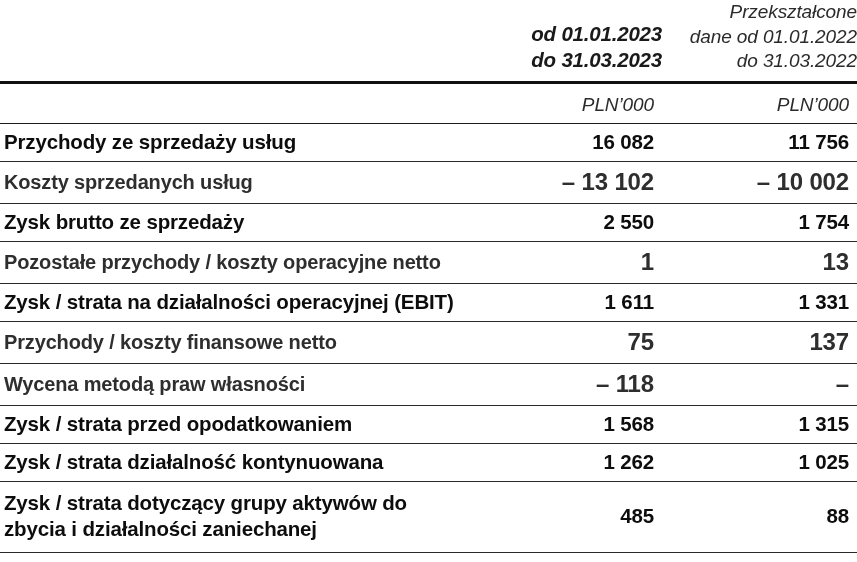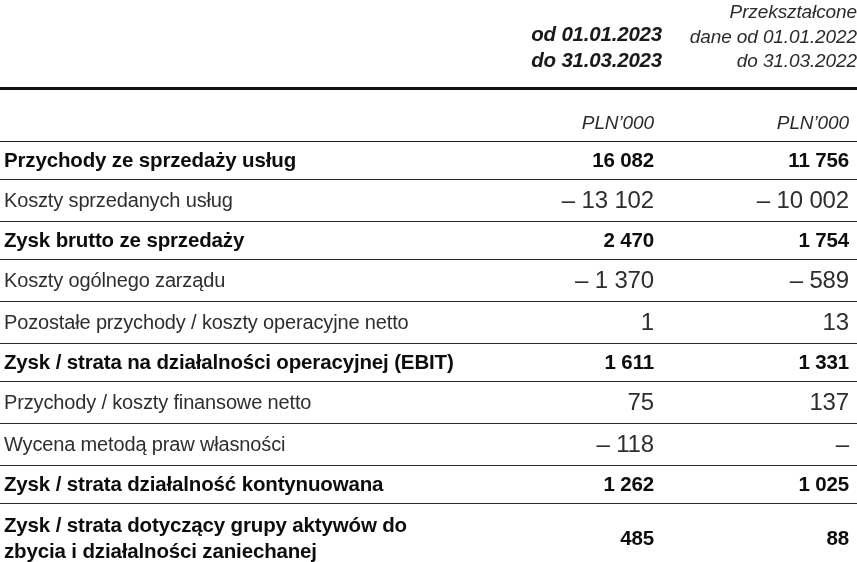--- a/index.html
+++ b/index.html
@@ -30,21 +30,21 @@
     table-layout: fixed;
   }
 
   col.c-label { width: 467px; }
   col.c-v1    { width: 195px; }
   col.c-v2    { width: 195px; }
 
   
   .hdr-row td {
     vertical-align: bottom;
-    padding: 0 0 13px 0;
+    padding: 0 0 7px 0;
     border: none;
   }
   .hdr-cell {
     text-align: right;
     font-style: italic;
     line-height: 1.30;
     white-space: pre-line;
     padding-right: 8px;
   }
   .hdr-cell.bold {
@@ -69,21 +69,21 @@
     line-height: 0;
   }
   .rule-thick td.gap {
     border-top: 3.4px solid #111111;
     box-shadow: inset 3px 0 0 #ffffff;
   }
 
   
   .unit-row td {
     border-bottom: 1.7px solid #1c1c1c;
-    padding: 22px 8px 7px 0;
+    padding: 10px 8px 7px 0;
     text-align: right;
     font-style: italic;
     font-size: 19px;
     font-weight: 400;
     color: #2b2b2b;
     letter-spacing: -0.1px;
   }
   .unit-row td.label-cell { padding-left: 4px; }
 
   
@@ -110,21 +110,21 @@
   
   tr.data.bold td {
     font-weight: 700;
     color: #0d0d0d;
   }
   tr.data.bold td.label-cell,
   tr.data.bold td.num {
     font-size: 20.5px;
   }
   tr.data.normal td {
-    font-weight: 400;
+    font-weight: 700;
     color: #2e2e2e;
   }
 
   tr.data.tall td.label-cell {
     line-height: 1.28;
     padding-top: 8px;
     padding-bottom: 9px;
   }
 </style>
 </head>
@@ -163,47 +163,47 @@
           <td class="num">16 082</td>
           <td class="num">11 756</td>
         </tr>
         <tr class="data normal">
           <td class="label-cell">Koszty sprzedanych usług</td>
           <td class="num">– 13 102</td>
           <td class="num">– 10 002</td>
         </tr>
         <tr class="data bold">
           <td class="label-cell">Zysk brutto ze sprzedaży</td>
-          <td class="num">2 470</td>
+          <td class="num">2 550</td>
           <td class="num">1 754</td>
-        </tr>
-        <tr class="data normal">
-          <td class="label-cell">Koszty ogólnego zarządu</td>
-          <td class="num">– 1 370</td>
-          <td class="num">– 589</td>
         </tr>
         <tr class="data normal">
           <td class="label-cell">Pozostałe przychody / koszty operacyjne netto</td>
           <td class="num">1</td>
           <td class="num">13</td>
         </tr>
         <tr class="data bold">
           <td class="label-cell">Zysk / strata na działalności operacyjnej (EBIT)</td>
           <td class="num">1 611</td>
           <td class="num">1 331</td>
         </tr>
         <tr class="data normal">
           <td class="label-cell">Przychody / koszty finansowe netto</td>
           <td class="num">75</td>
           <td class="num">137</td>
         </tr>
         <tr class="data normal">
           <td class="label-cell">Wycena metodą praw własności</td>
           <td class="num">– 118</td>
           <td class="num">–</td>
+        </tr>
+        <tr class="data bold">
+          <td class="label-cell">Zysk / strata przed opodatkowaniem</td>
+          <td class="num">1 568</td>
+          <td class="num">1 315</td>
         </tr>
         <tr class="data bold">
           <td class="label-cell">Zysk / strata działalność kontynuowana</td>
           <td class="num">1 262</td>
           <td class="num">1 025</td>
         </tr>
         <tr class="data bold tall">
           <td class="label-cell">Zysk / strata dotyczący grupy aktywów do zbycia i działalności zaniechanej</td>
           <td class="num">485</td>
           <td class="num">88</td>

